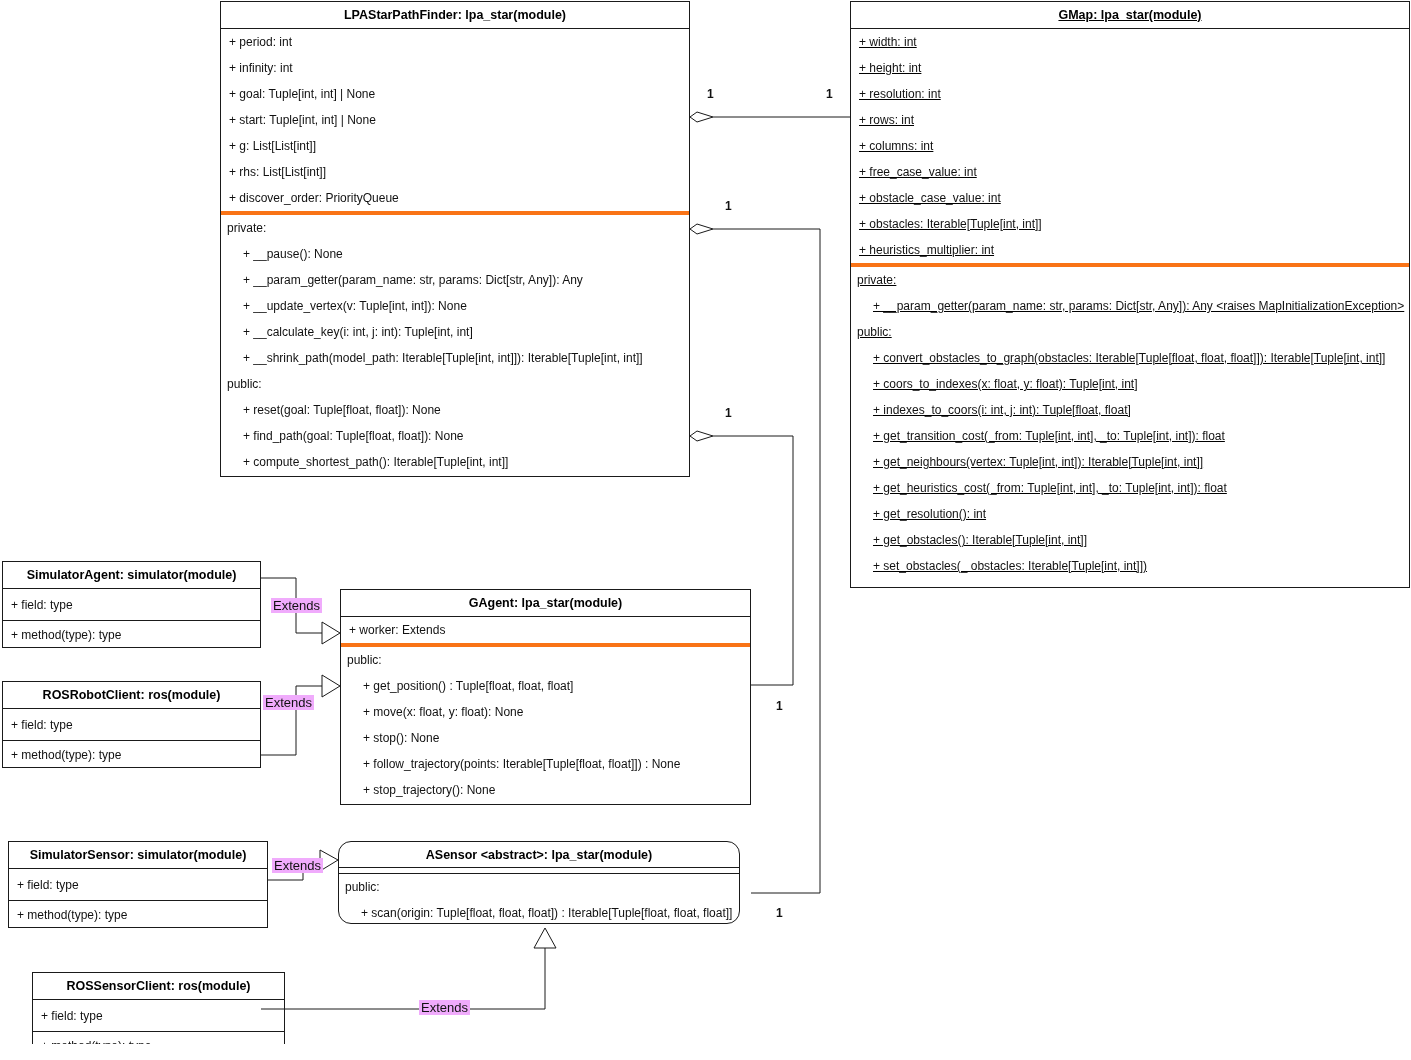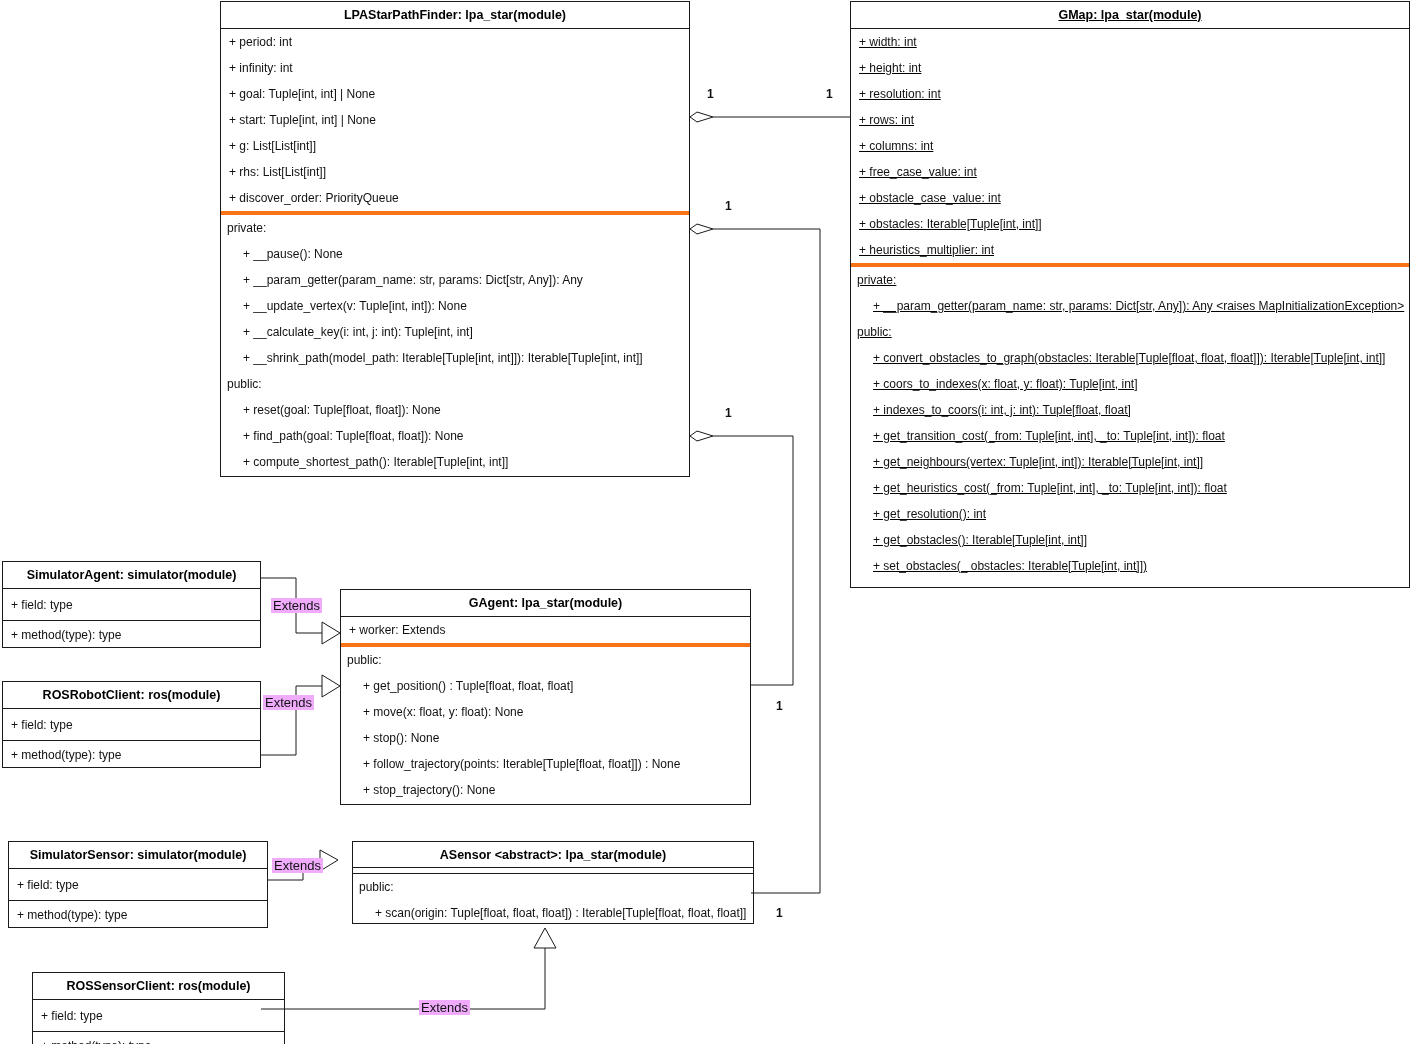--- a/index.html
+++ b/index.html
@@ -150,21 +150,21 @@
     <div class="cls-section bordered-top">
       <div class="cls-row label-row">public:</div>
       <div class="cls-row indent">+ get_position() : Tuple[float, float, float]</div>
       <div class="cls-row indent">+ move(x: float, y: float): None</div>
       <div class="cls-row indent">+ stop(): None</div>
       <div class="cls-row indent">+ follow_trajectory(points: Iterable[Tuple[float, float]]) : None</div>
       <div class="cls-row indent">+ stop_trajectory(): None</div>
     </div>
   </div>
 
-  <div class="uml-class" style="left:352px; top:841px; width:402px; height:83px;">
+  <div class="uml-class" style="left:338px; top:841px; width:402px; height:83px;border-radius:13px;">
     <div class="cls-header thin-head">ASensor &lt;abstract&gt;: lpa_star(module)</div>
     <div class="empty-strip"></div>
     <div class="cls-section">
       <div class="cls-row label-row">public:</div>
       <div class="cls-row indent">+ scan(origin: Tuple[float, float, float]) : Iterable[Tuple[float, float, float]]</div>
     </div>
   </div>
 
   <div class="uml-class" style="left:2px; top:561px; width:259px; height:87px;">
     <div class="cls-header">SimulatorAgent: simulator(module)</div>

